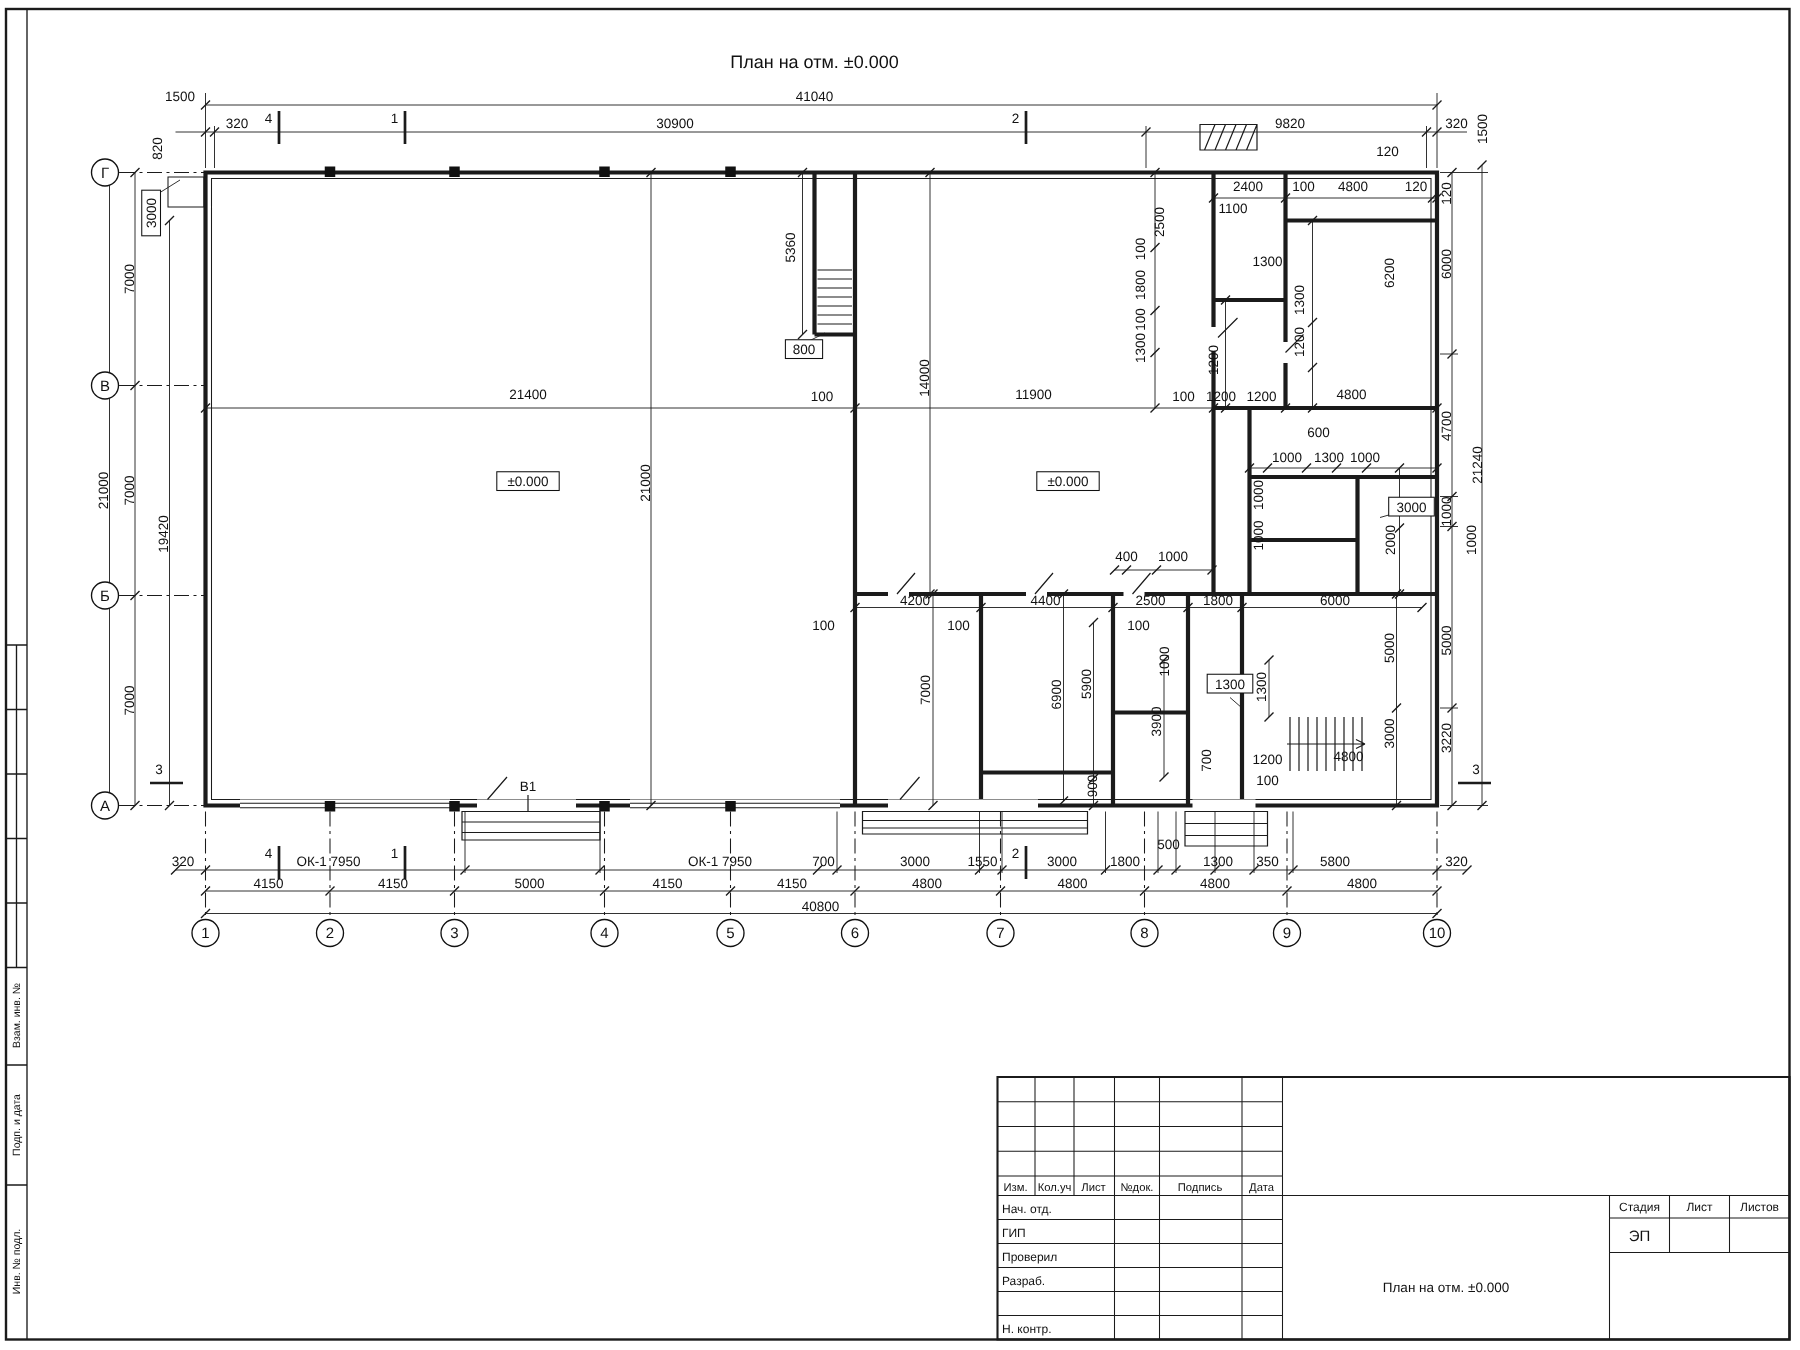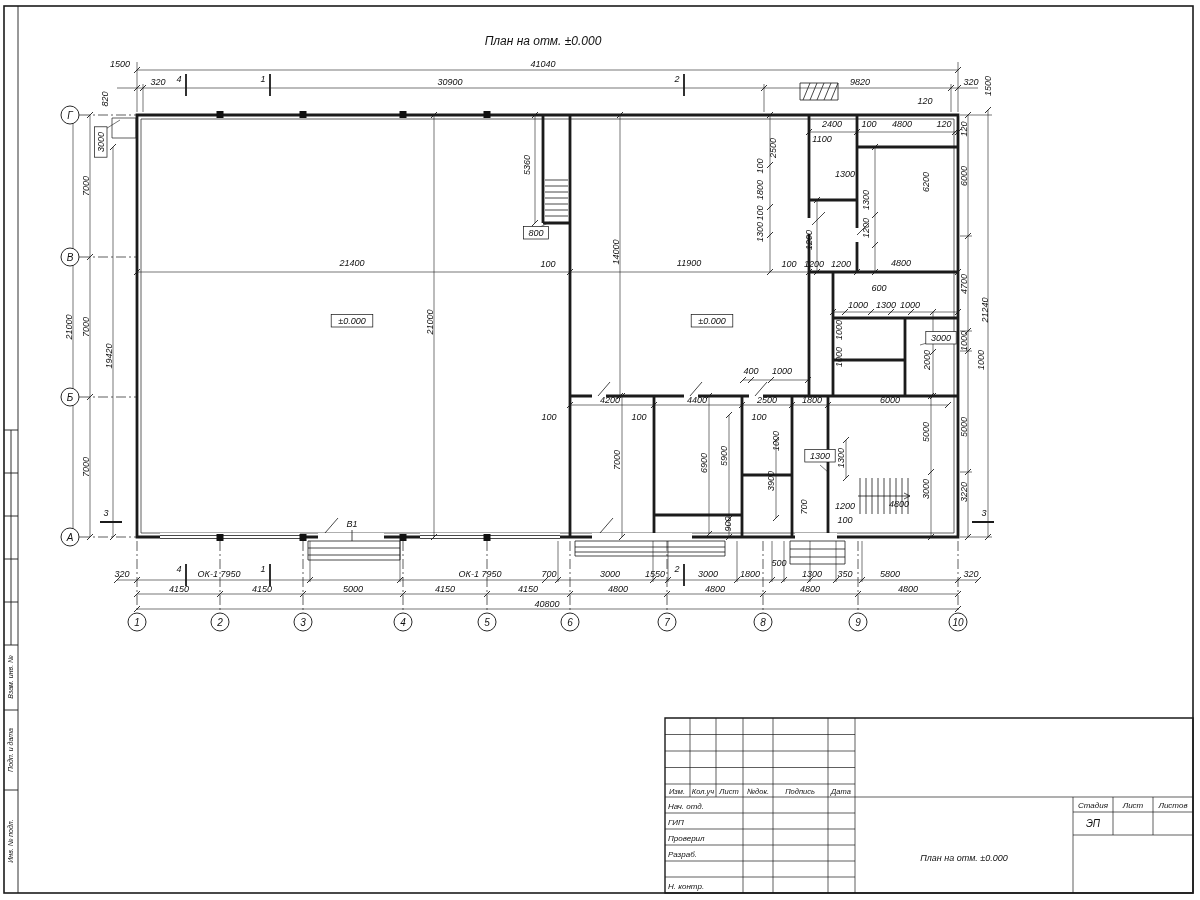--- a/index.html
+++ b/index.html
@@ -1,17 +1,17 @@
 <!DOCTYPE html>
 <html><head>
 <meta charset="utf-8">
 <style>
   html,body{margin:0;padding:0;background:#e8e8e8;}
   .page{position:relative;width:1200px;height:900px;background:#ffffff;overflow:hidden;
-        font-family:"Liberation Sans",sans-serif;font-style:italic;}
+        font-family:"Liberation Sans",sans-serif;}
   svg{position:absolute;left:0;top:0;}
   svg text{font-family:"Liberation Sans",sans-serif;fill:#111;}
   .ln{stroke:#1b1b1b;fill:none;}
 </style>
 </head>
 <body>
 
 <div class="page">
 <svg width="1200" height="900" viewBox="0 0 1200 900">
 

